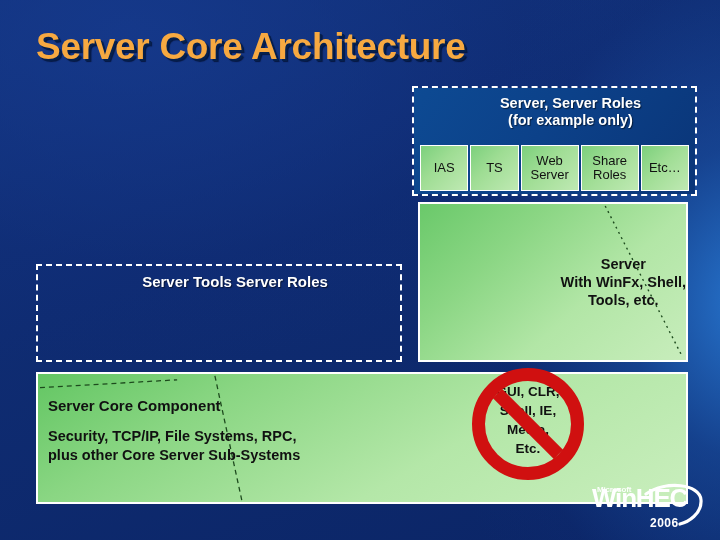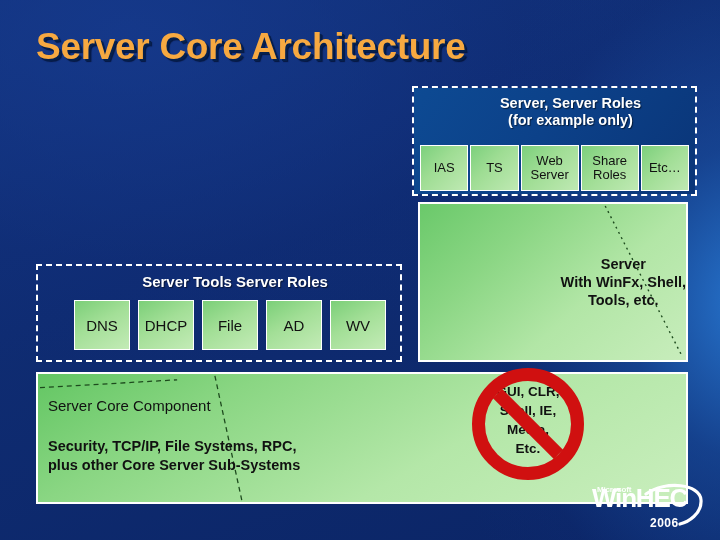--- a/index.html
+++ b/index.html
@@ -165,22 +165,22 @@
     overflow: hidden;
   }
   #core-strip-text {
     position: absolute;
     left: 10px;
     top: 23px;
     color: #111111;
   }
   #core-strip-title {
     font-size: 15px;
-    font-weight: normal;
-    margin-bottom: 23px;
+    font-weight: bold;
+    margin-bottom: 13px;
   }
   #core-strip-sub {
     font-size: 14.5px;
     font-weight: bold;
     line-height: 19px;
     white-space: pre-line;
   }
   #strip-guides {
     position: absolute;
     left: 0; top: 0;
@@ -288,27 +288,20 @@
       <div class="role-tile">IAS</div>
       <div class="role-tile">TS</div>
       <div class="role-tile wide">Web Server</div>
       <div class="role-tile wide">Share Roles</div>
       <div class="role-tile">Etc…</div>
     </div>
   </div>
 
   <div id="core-roles-box" class="dashed-box">
     <div id="core-roles-heading" class="dashed-label">Server Tools Server Roles</div>
-    <div id="core-roles-tiles">
-      <div class="core-tile">DNS</div>
-      <div class="core-tile">DHCP</div>
-      <div class="core-tile">File</div>
-      <div class="core-tile">AD</div>
-      <div class="core-tile">WV</div>
-    </div>
   </div>
 
   <div id="server-panel">
     <div id="server-panel-label">Server
 With WinFx, Shell,
 Tools, etc.</div>
     <svg id="server-panel-diagonal" viewBox="0 0 270 160" preserveAspectRatio="none">
       <line x1="188" y1="2" x2="266" y2="156" stroke="#1d4a1d" stroke-width="1.4" stroke-dasharray="2 4"></line>
     </svg>
   </div>

